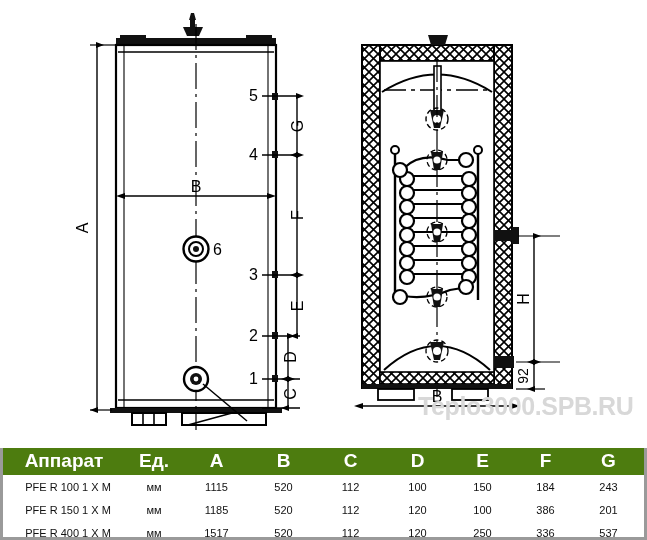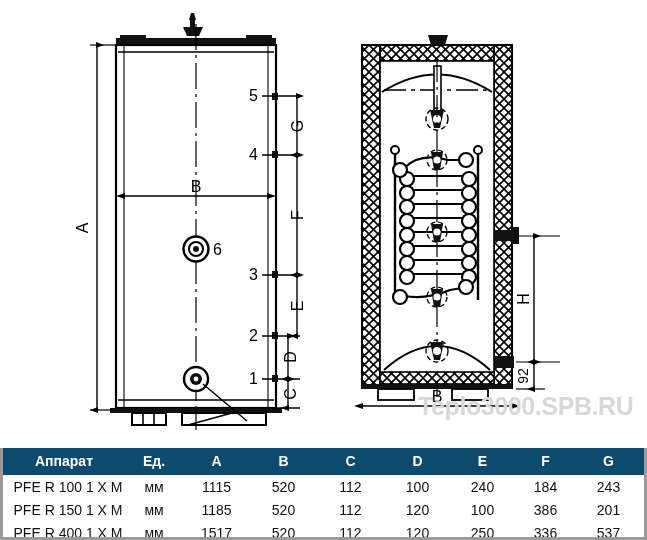--- a/index.html
+++ b/index.html
@@ -44,31 +44,31 @@
   }
   table.spec {
     border-collapse: collapse;
     width: 641px;
     margin-left: 3px;
     table-layout: fixed;
   }
   table.spec th, table.spec td {
     text-align: center;
     font-family: "Liberation Sans", sans-serif;
-    font-size: 14px;
+    font-size: 11px;
     padding: 0;
     height: 22px;
     line-height: 22px;
     border: 0;
   }
   table.spec thead th {
-    background: #0c4a6e;
+    background: #4d7c0f;
     color: #ffffff;
     font-weight: bold;
-    font-size: 14px;
+    font-size: 19px;
     height: 27px;
     line-height: 24px;
   }
   table.spec tbody td {
     background: #ffffff;
     color: #111;
     border-top: 1px solid #ffffff;
   }
   table.spec tbody tr { border-bottom: 0; }
   td.model {
@@ -391,21 +391,21 @@
       </tr>
     </thead>
     <tbody>
       <tr>
         <td class="model">PFE R 100 1 X M</td>
         <td class="unit">мм</td>
         <td>1115</td>
         <td>520</td>
         <td>112</td>
         <td>100</td>
-        <td>240</td>
+        <td>150</td>
         <td>184</td>
         <td>243</td>
         <td>375</td>
       </tr>
       <tr>
         <td class="model">PFE R 150 1 X M</td>
         <td class="unit">мм</td>
         <td>1185</td>
         <td>520</td>
         <td>112</td>

